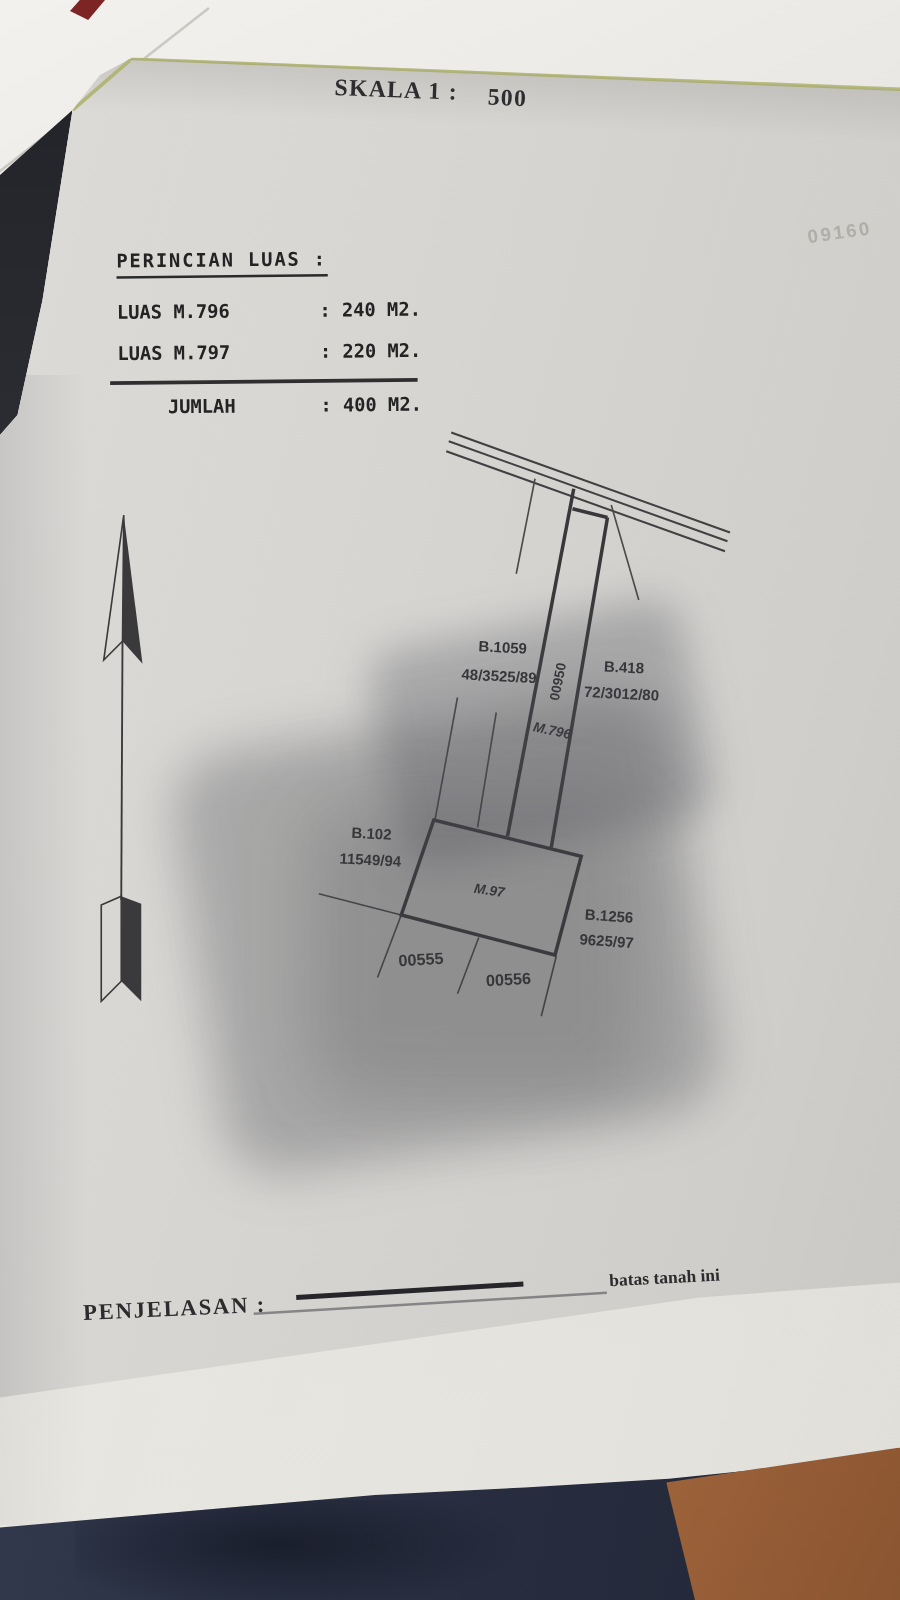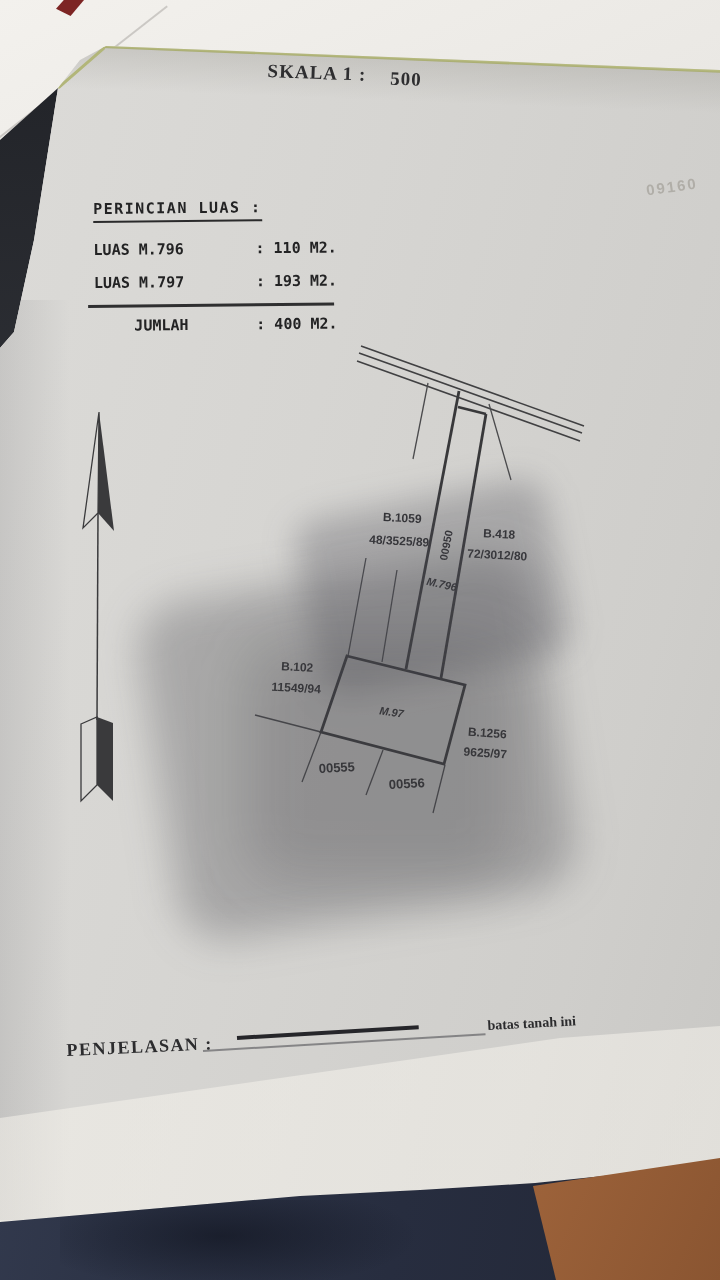--- a/index.html
+++ b/index.html
@@ -87,26 +87,26 @@
         <span class="skala-value">500</span>
         <span class="skala-dots"></span>
       </span>
     </div>
 
     <div class="perincian">
       <div class="title">PERINCIAN LUAS :</div>
       <div class="p-row">
         <span class="p-label">LUAS M.796</span>
         <span class="p-sep">:</span>
-        <span class="p-val">110 M2.</span>
+        <span class="p-val">240 M2.</span>
       </div>
       <div class="p-row">
         <span class="p-label">LUAS M.797</span>
         <span class="p-sep">:</span>
-        <span class="p-val">193 M2.</span>
+        <span class="p-val">220 M2.</span>
       </div>
       <div class="p-line"></div>
       <div class="p-row p-total">
         <span class="p-label">JUMLAH</span>
         <span class="p-sep">:</span>
         <span class="p-val">400 M2.</span>
       </div>
     </div>
 
     <svg class="diagram-svg" viewBox="0 0 720 1280">

